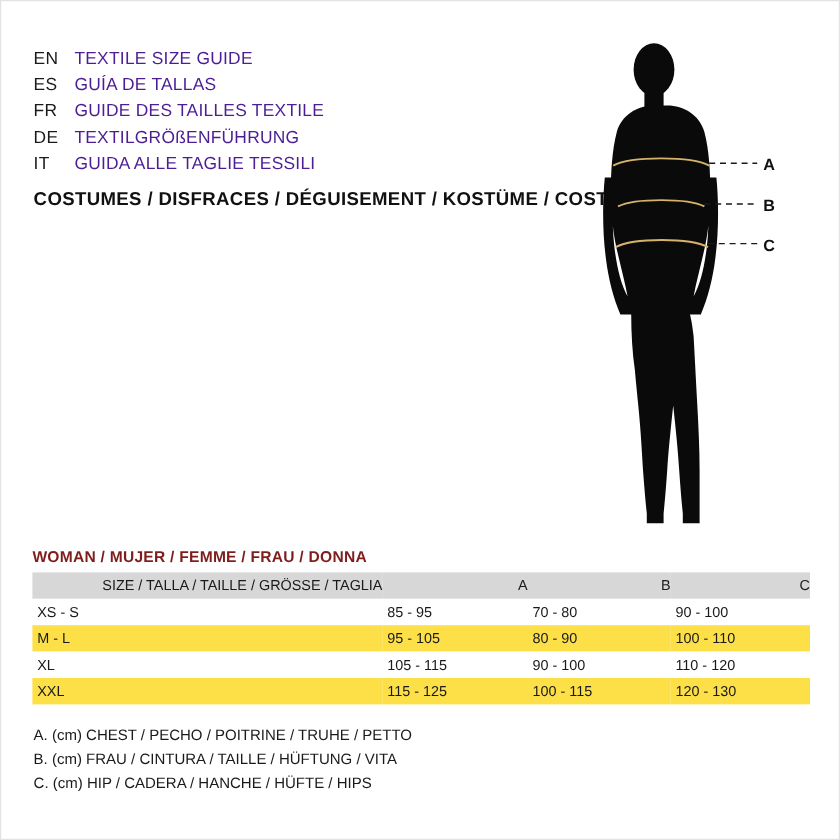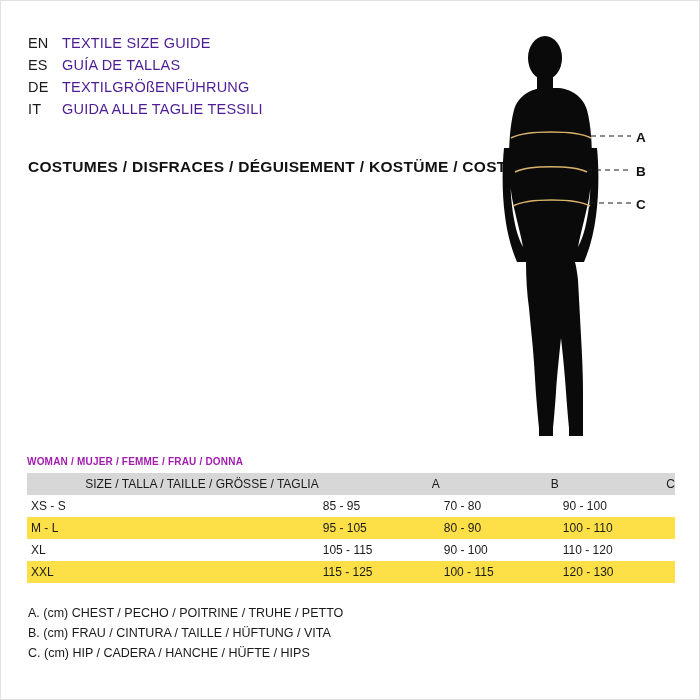--- a/index.html
+++ b/index.html
@@ -24,21 +24,21 @@
 
   
   .lang-block {
     position: absolute;
     left: 27px;
     top: 34px;
     width: 460px;
   }
   .lang-row {
     display: flex;
-    align-items: flex-start;
+    align-items: flex-end;
     height: 22px;
     font-size: 14.5px;
     letter-spacing: 0.2px;
   }
   .lang-code {
     width: 34px;
     flex: 0 0 34px;
     color: #1a1a1a;
   }
   .lang-text {
@@ -86,23 +86,23 @@
   .m-c { left: 165px; top: 171px; }
 
   
   .table-wrap {
     position: absolute;
     left: 26px;
     top: 455px;
     width: 648px;
   }
   .table-title {
-    font-size: 10px;
+    font-size: 13px;
     font-weight: bold;
-    color: #a21caf;
+    color: #7f1d1d;
     margin-bottom: 6px;
     letter-spacing: 0.2px;
   }
   table.sizes {
     border-collapse: collapse;
     width: 648px;
     font-size: 12px;
     color: #1a1a1a;
   }
   table.sizes th, table.sizes td {
@@ -144,20 +144,24 @@
 <div class="page">
 
   <div class="lang-block">
     <div class="lang-row">
       <span class="lang-code">EN</span>
       <span class="lang-text">TEXTILE SIZE GUIDE</span>
     </div>
     <div class="lang-row">
       <span class="lang-code">ES</span>
       <span class="lang-text">GUÍA DE TALLAS</span>
+    </div>
+    <div class="lang-row">
+      <span class="lang-code">FR</span>
+      <span class="lang-text">GUIDE DES TAILLES TEXTILE</span>
     </div>
     <div class="lang-row">
       <span class="lang-code">DE</span>
       <span class="lang-text">TEXTILGRÖßENFÜHRUNG</span>
     </div>
     <div class="lang-row">
       <span class="lang-code">IT</span>
       <span class="lang-text">GUIDA ALLE TAGLIE TESSILI</span>
     </div>
   </div>

